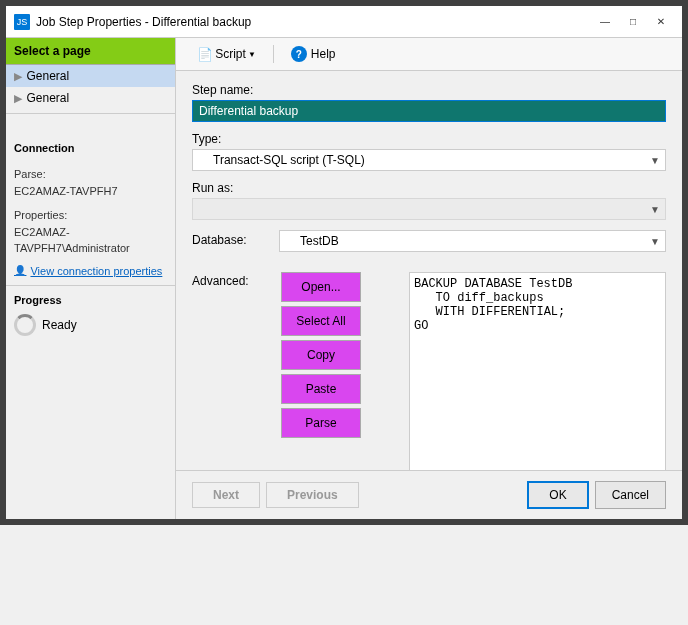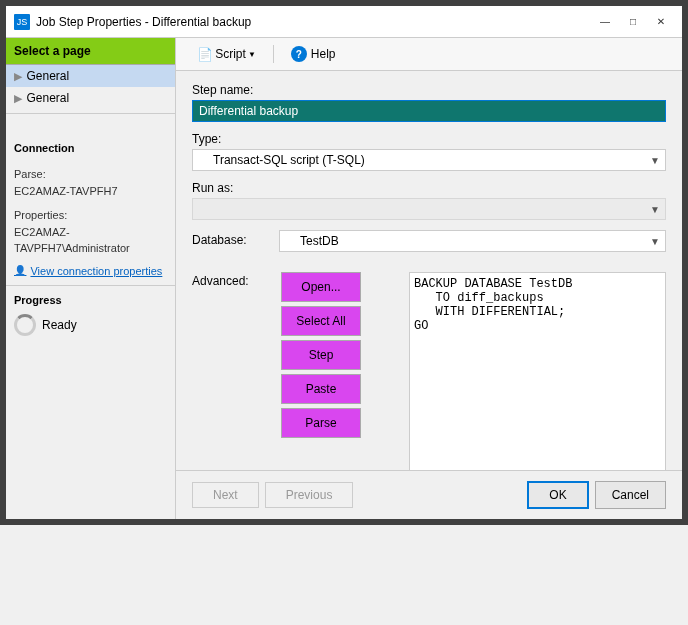--- a/index.html
+++ b/index.html
@@ -311,21 +311,21 @@
     }
 
     .nav-btn {
       padding: 5px 20px;
       background: #e8e8e8;
       border: 1px solid #aaa;
       font-size: 12px;
       cursor: pointer;
     }
 
-    .nav-btn:disabled { color: #999; background: #f0f0f0; border-color: #ccc; }
+    .nav-btn:disabled { color: #999; background: #f0f0f0; border-color: #ccc; font-weight: bold; }
 
     .ok-btn {
       padding: 5px 20px;
       background: #e8e8e8;
       border: 2px solid #0078d7;
       font-size: 12px;
       cursor: pointer;
     }
 
     .cancel-btn {
@@ -481,21 +481,21 @@
           </div>
         </div>
 
         <div class="command-section">
           <div style="width:85px; padding-top:2px;">
             <label class="db-label">Advanced:</label>
           </div>
           <div style="display:flex; flex-direction:column; gap:4px; width:80px; margin-right:4px;">
             <button class="cmd-btn">Open...</button>
             <button class="cmd-btn">Select All</button>
-            <button class="cmd-btn">Step</button>
+            <button class="cmd-btn">Copy</button>
             <button class="cmd-btn">Paste</button>
             <button class="cmd-btn">Parse</button>
           </div>
           <div style="flex:1; position:relative;padding-left:40px;">
             <textarea class="command-textarea" style="width: 100%; min-height: 220px;">BACKUP DATABASE TestDB
    TO diff_backups
    WITH DIFFERENTIAL;
 GO</textarea>
           </div>
         </div>

